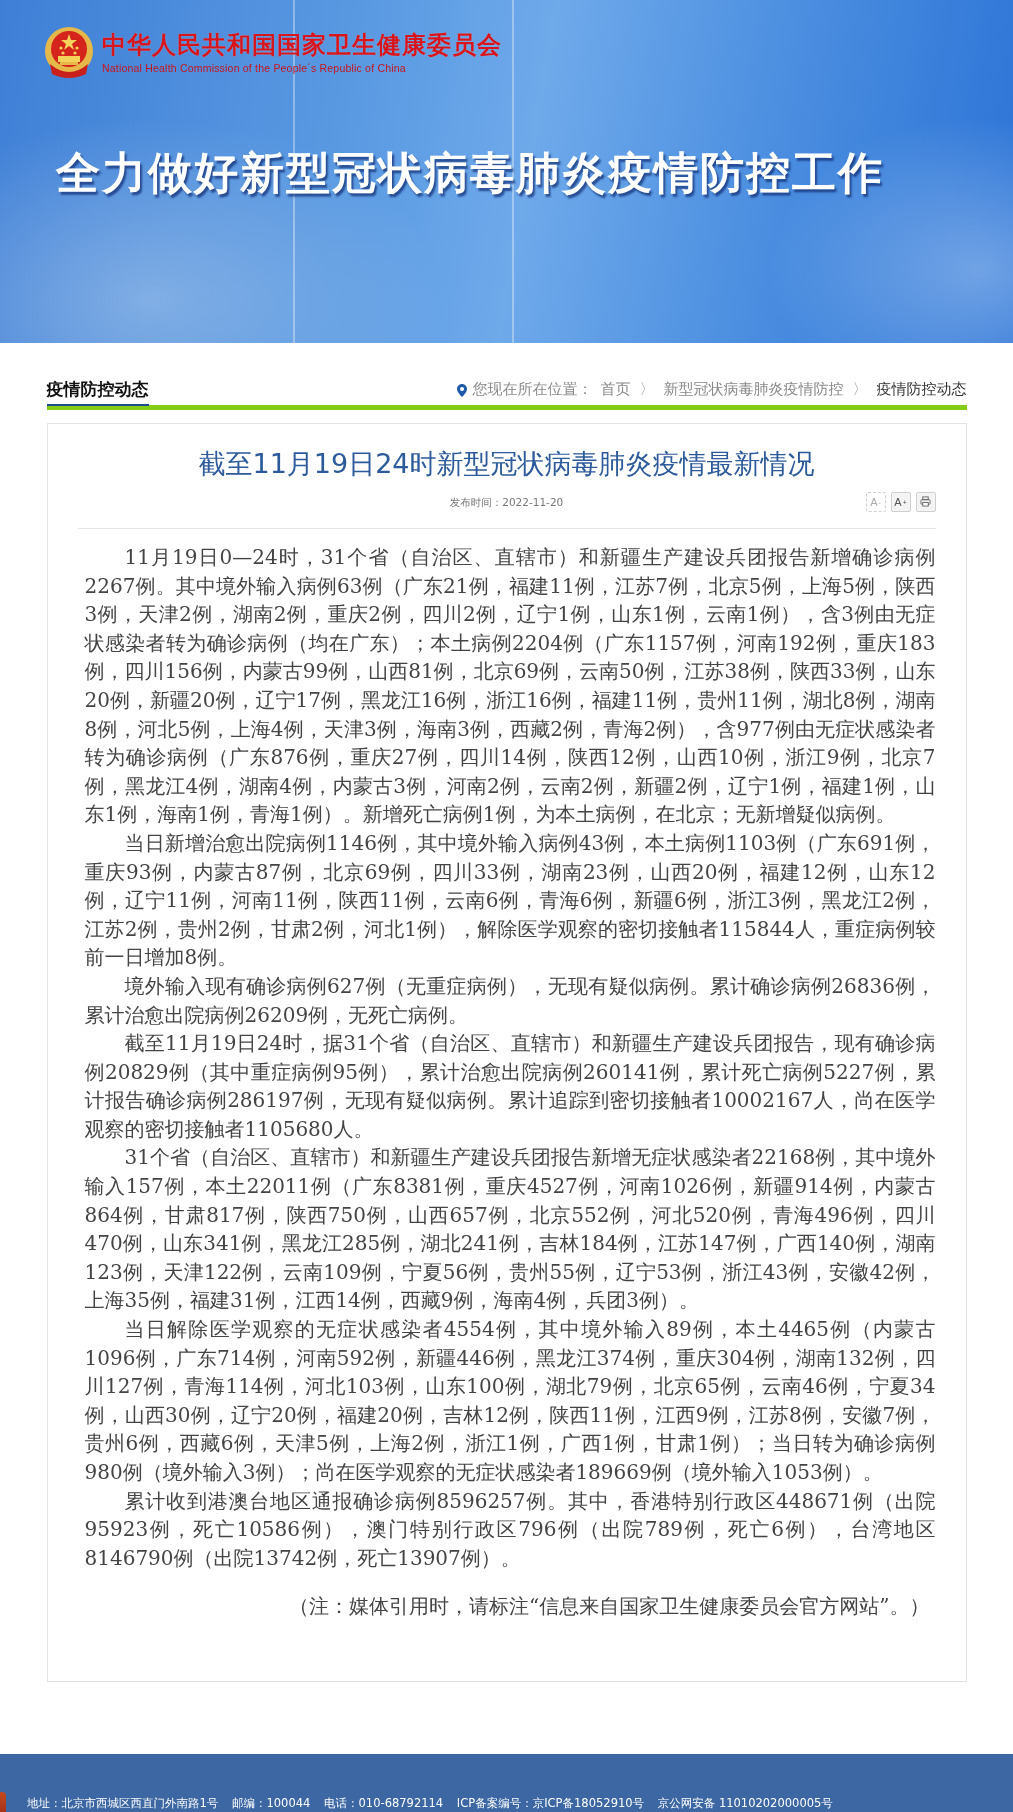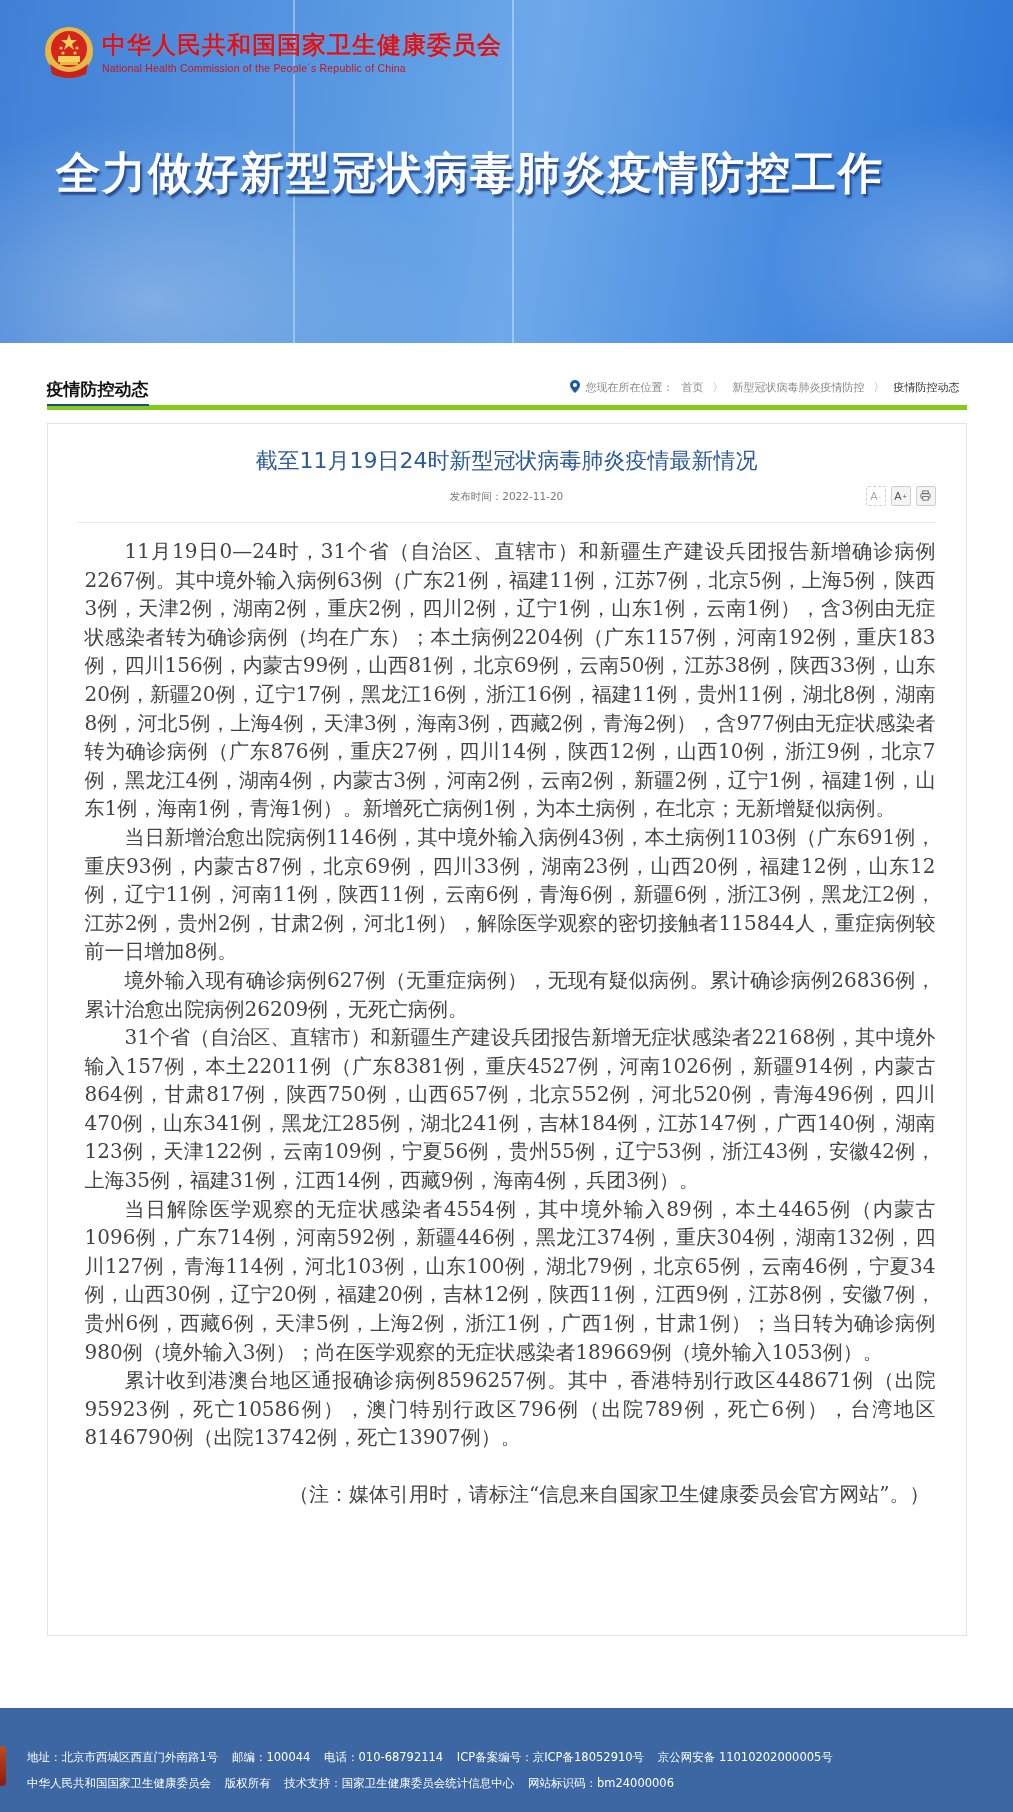--- a/index.html
+++ b/index.html
@@ -50,38 +50,38 @@
     .section-head {
       position: relative; width: 920px; margin: 0 auto;
       height: 50px; border-bottom: 5px solid #84cc16; margin-top: 17px;
     }
     .section-title {
       position: absolute; left: 0; top: 18px;
       font-size: 17px; font-weight: bold; color: #111;
       padding-bottom: 3px; border-bottom: 2px solid #1b4b8a;
     }
     .breadcrumb {
-      position: absolute; right: 7px; top: 20px;
-      display: flex; align-items: flex-start;
-      font-size: 11px; color: #8a8a8a;
+      position: absolute; right: 0; top: 20px;
+      display: flex; align-items: center;
+      font-size: 15px; color: #8a8a8a;
     }
     .breadcrumb .pin { margin-right: 6px; display: inline-block; width: 10px; height: 13px; }
     .breadcrumb .sep { margin: 0 9px; color: #999; }
     .breadcrumb .current { color: #333; }
     .breadcrumb a { color: #8a8a8a; text-decoration: none; }
 
     
     .article {
       width: 920px; margin: 13px auto 0; border: 1px solid #e3e3e3;
       padding: 0 0 60px;
       min-height: 1213px;
     }
     .article-title {
       text-align: center; margin-top: 22px;
-      font-size: 22px; color: #2c5a9a; font-weight: normal;
+      font-size: 27px; color: #2c5a9a; font-weight: normal;
     }
     .meta-row {
       position: relative; height: 40px; margin: 7px 30px 0;
       border-bottom: 1px solid #e8e8e8;
     }
     .pubtime {
       position: absolute; left: 0; right: 0; top: 7px; text-align: center;
       font-size: 10.5px; color: #777;
     }
     .tools {
@@ -96,21 +96,21 @@
     .tool-btn.disabled { border-style: dashed; background: #fff; color: #aaa; }
     .tool-btn sup { font-size: 7px; margin-left: 1px; }
 
     .content {
       padding: 14px 30px 0 37px;
       font-family: "DejaVu Serif", "Liberation Serif", serif;
       font-size: 20px; line-height: 28.6px; color: #444;
       text-align: justify;
     }
     .content p { text-indent: 2em; }
-    .content p.note { text-align: right; margin-top: 28px; text-indent: 0; padding-right: 6px; }
+    .content p.note { text-align: right; margin-top: 20px; text-indent: 0; padding-right: 6px; }
 
     
     .footer {
       margin-top: 72px;
       width: 1013px; height: 118px; background: #3c67a2; position: relative;
       color: #fff;
     }
     .footer-emblem {
       position: absolute; left: -8px; top: 38px; width: 14px; height: 40px;
       background: linear-gradient(180deg, #c24a20, #8a1c12);
@@ -199,20 +199,21 @@
           </svg>
         </span>
       </div>
     </div>
   </div>
 
   <div class="content">
     <p>11月19日0—24时，31个省（自治区、直辖市）和新疆生产建设兵团报告新增确诊病例2267例。其中境外输入病例63例（广东21例，福建11例，江苏7例，北京5例，上海5例，陕西3例，天津2例，湖南2例，重庆2例，四川2例，辽宁1例，山东1例，云南1例），含3例由无症状感染者转为确诊病例（均在广东）；本土病例2204例（广东1157例，河南192例，重庆183例，四川156例，内蒙古99例，山西81例，北京69例，云南50例，江苏38例，陕西33例，山东20例，新疆20例，辽宁17例，黑龙江16例，浙江16例，福建11例，贵州11例，湖北8例，湖南8例，河北5例，上海4例，天津3例，海南3例，西藏2例，青海2例），含977例由无症状感染者转为确诊病例（广东876例，重庆27例，四川14例，陕西12例，山西10例，浙江9例，北京7例，黑龙江4例，湖南4例，内蒙古3例，河南2例，云南2例，新疆2例，辽宁1例，福建1例，山东1例，海南1例，青海1例）。新增死亡病例1例，为本土病例，在北京；无新增疑似病例。</p>
     <p>当日新增治愈出院病例1146例，其中境外输入病例43例，本土病例1103例（广东691例，重庆93例，内蒙古87例，北京69例，四川33例，湖南23例，山西20例，福建12例，山东12例，辽宁11例，河南11例，陕西11例，云南6例，青海6例，新疆6例，浙江3例，黑龙江2例，江苏2例，贵州2例，甘肃2例，河北1例），解除医学观察的密切接触者115844人，重症病例较前一日增加8例。</p>
     <p>境外输入现有确诊病例627例（无重症病例），无现有疑似病例。累计确诊病例26836例，累计治愈出院病例26209例，无死亡病例。</p>
+    <p>截至11月19日24时，据31个省（自治区、直辖市）和新疆生产建设兵团报告，现有确诊病例20829例（其中重症病例95例），累计治愈出院病例260141例，累计死亡病例5227例，累计报告确诊病例286197例，无现有疑似病例。累计追踪到密切接触者10002167人，尚在医学观察的密切接触者1105680人。</p>
     <p>31个省（自治区、直辖市）和新疆生产建设兵团报告新增无症状感染者22168例，其中境外输入157例，本土22011例（广东8381例，重庆4527例，河南1026例，新疆914例，内蒙古864例，甘肃817例，陕西750例，山西657例，北京552例，河北520例，青海496例，四川470例，山东341例，黑龙江285例，湖北241例，吉林184例，江苏147例，广西140例，湖南123例，天津122例，云南109例，宁夏56例，贵州55例，辽宁53例，浙江43例，安徽42例，上海35例，福建31例，江西14例，西藏9例，海南4例，兵团3例）。</p>
     <p>当日解除医学观察的无症状感染者4554例，其中境外输入89例，本土4465例（内蒙古1096例，广东714例，河南592例，新疆446例，黑龙江374例，重庆304例，湖南132例，四川127例，青海114例，河北103例，山东100例，湖北79例，北京65例，云南46例，宁夏34例，山西30例，辽宁20例，福建20例，吉林12例，陕西11例，江西9例，江苏8例，安徽7例，贵州6例，西藏6例，天津5例，上海2例，浙江1例，广西1例，甘肃1例）；当日转为确诊病例980例（境外输入3例）；尚在医学观察的无症状感染者189669例（境外输入1053例）。</p>
     <p>累计收到港澳台地区通报确诊病例8596257例。其中，香港特别行政区448671例（出院95923例，死亡10586例），澳门特别行政区796例（出院789例，死亡6例），台湾地区8146790例（出院13742例，死亡13907例）。</p>
     <p class="note">（注：媒体引用时，请标注“信息来自国家卫生健康委员会官方网站”。）</p>
   </div>
 </div>
 
 <div class="footer">
   <div class="footer-emblem"></div>
   <div class="footer-line l1">

